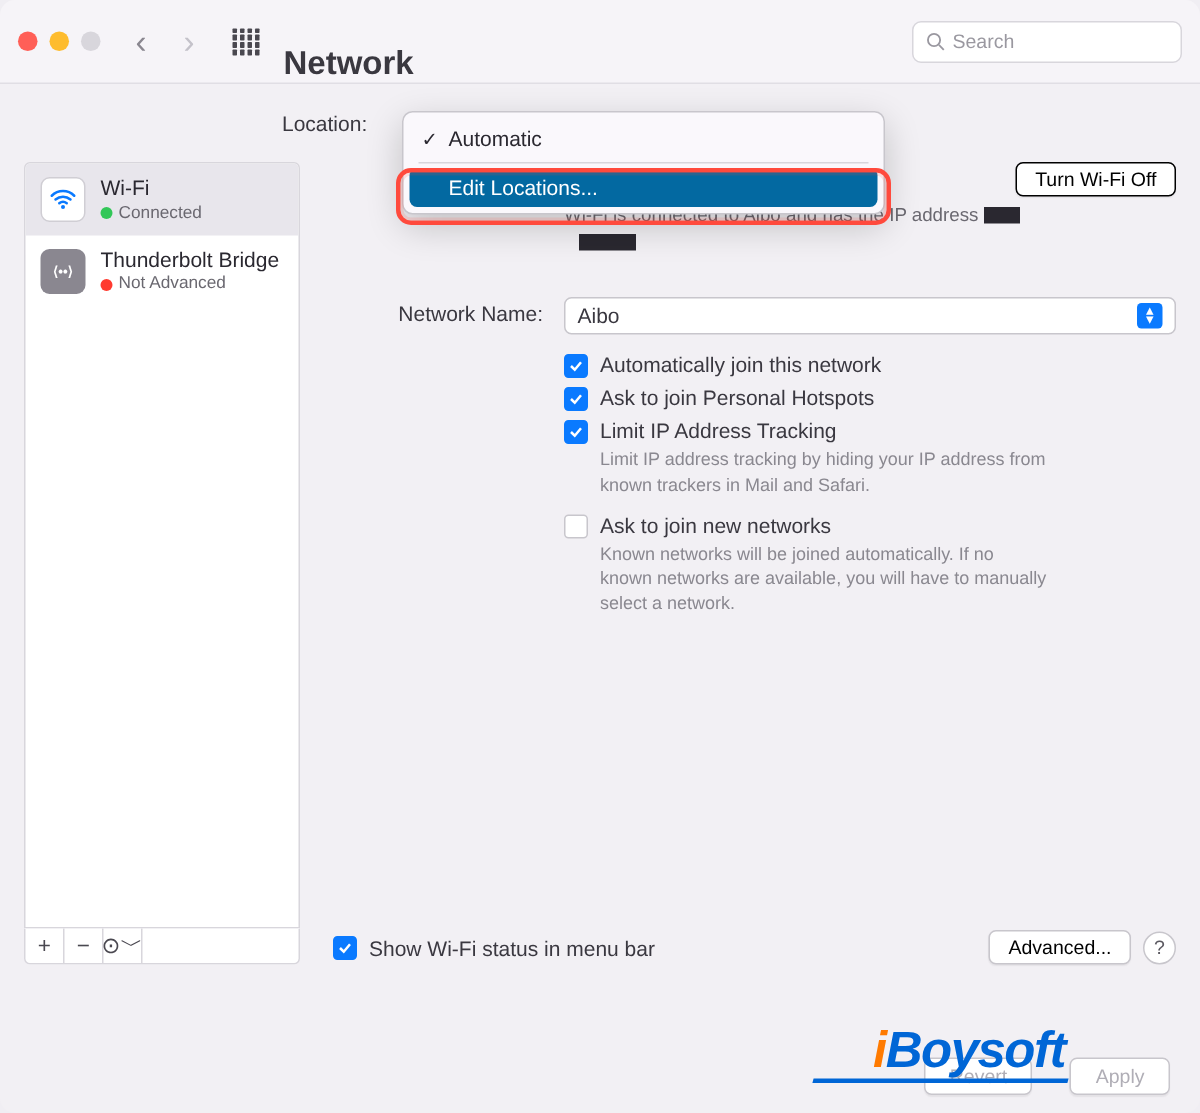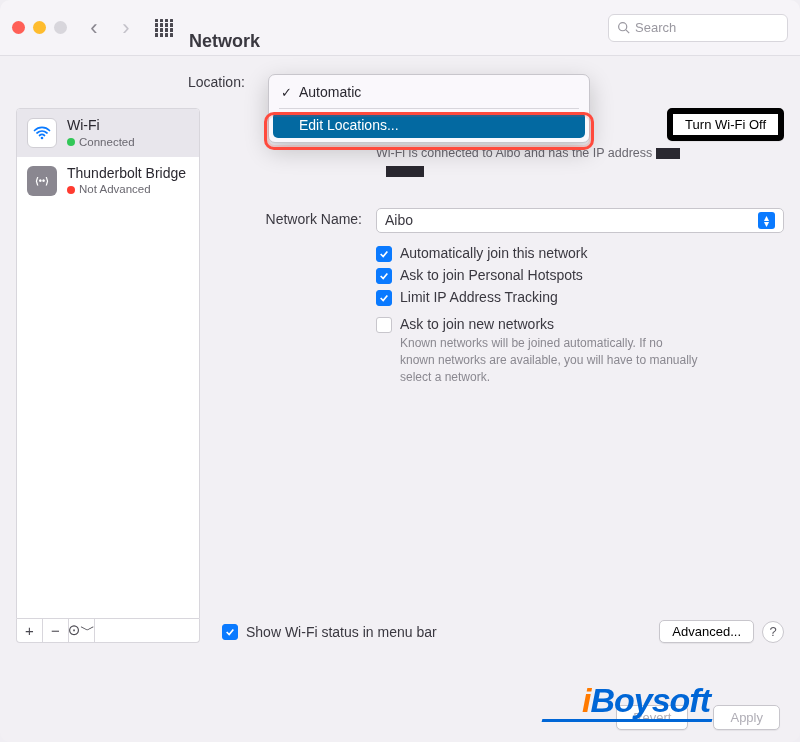--- a/index.html
+++ b/index.html
@@ -11,21 +11,21 @@
 .traffic { display: flex; gap: 8px; margin-right: 18px; }
 .dot { width: 13px; height: 13px; border-radius: 50%; }
 .red { background: #ff5f57; }
 .yellow { background: #febc2e; }
 .grey { background: #d8d6dc; }
 .navbtns { display: flex; gap: 14px; margin-right: 18px; }
 .nav-arrow { width: 18px; color: #8a8790; font-size: 22px; line-height: 1; text-align: center; }
 .apps-icon { width: 22px; height: 22px; margin-right: 14px; display: flex; align-items: center; justify-content: center; }
 .apps-grid { width: 18px; height: 18px; display: grid; grid-template: repeat(4,1fr)/repeat(4,1fr); gap: 1.5px; }
 .apps-grid span { background: #4a4850; border-radius: 0.5px; }
-.title { font-size: 18px; font-weight: 600; color: #3a3840; margin-top: 28px; }
+.title { font-size: 22px; font-weight: 600; color: #3a3840; margin-top: 28px; }
 .search-box { margin-left: auto; width: 180px; height: 28px; background: #fff; border: 1px solid #d8d6dc; border-radius: 6px; display: flex; align-items: center; padding: 0 8px; color: #9a98a0; font-size: 13px; }
 .search-box svg { margin-right: 5px; }
 
 
 .content { position: absolute; top: 56px; left: 0; right: 0; bottom: 0; padding: 18px 16px 10px 16px; }
 
 
 .location-row { display: flex; align-items: center; margin-bottom: 18px; padding-left: 172px; }
 .loc-label { font-size: 14px; color: #3a3840; }
 
@@ -48,21 +48,21 @@
 .list-footer { height: 24px; background: #fff; border: 1px solid #d8d6dc; border-top: none; border-radius: 0 0 4px 4px; display: flex; align-items: center; }
 .list-footer button { width: 26px; height: 100%; background: transparent; border: none; border-right: 1px solid #d8d6dc; font-size: 15px; color: #4a4850; cursor: pointer; display:flex; align-items:center; justify-content:center; }
 
 
 .detail { flex: 1; display: flex; flex-direction: column; font-size: 14px; color: #3a3840; }
 .row { display: flex; margin-bottom: 10px; }
 .row-label { width: 158px; text-align: right; padding-right: 14px; padding-top: 3px; }
 .row-value { flex: 1; }
 .status-line { display: flex; align-items: center; gap: 12px; }
 .status-val { font-weight: 600; }
-.turn-off { margin-left: auto; background: #fff; border: 6px solid #000000; border-radius: 5px; padding: 3px 12px; font-size: 13px; box-shadow: 0 1px 1px rgba(0,0,0,0.06); }
+.turn-off { margin-left: auto; background: #fff; border: 1px solid #000000; border-radius: 5px; padding: 3px 12px; font-size: 13px; box-shadow: 0 1px 1px rgba(0,0,0,0.06); }
 .status-desc { color: #6a6870; font-size: 12.5px; margin-top: 4px; line-height: 1.4; max-width: 310px; }
 .redact { display: inline-block; background: #2a2830; height: 11px; vertical-align: middle; }
 .net-select { width: 100%; background: #fff; border: 1px solid #c8c6cc; border-radius: 5px; padding: 3px 8px; display: flex; align-items: flex-start; font-size: 14px; }
 .net-select .chev { margin-left: auto; width: 17px; height: 17px; background: #0a7aff; border-radius: 3px; color: #fff; display:flex; align-items:center; justify-content:center; font-size:10px; flex-direction:column; line-height:0.6; }
 .chk-row { display: flex; align-items: flex-start; gap: 8px; margin: 5px 0; }
 .chk { width: 16px; height: 16px; border-radius: 3px; border: 1px solid #c8c6cc; background: #fff; display:flex; align-items:center; justify-content:center; color:#fff; flex-shrink:0; margin-top:1px;}
 .chk.on { background: #0a7aff; border-color: #0a7aff; }
 .chk svg { width: 10px; height: 10px; }
 .chk-text { font-size: 14px; }
 .chk-desc { color: #8a8890; font-size: 12px; margin-top: 3px; line-height: 1.4; max-width: 300px; }
@@ -231,20 +231,21 @@
               <div class="chk-text">Ask to join Personal Hotspots</div>
             </div>
             <div class="chk-row">
               <div class="chk on">
                   <svg viewBox="0 0 12 12">
                     <path d="M2 6 L5 9 L10 3" fill="none" stroke="#fff" stroke-width="2"></path>
                   </svg>
                 </div>
               <div>
                 <div class="chk-text">Limit IP Address Tracking</div>
+                <div class="chk-desc">Limit IP address tracking by hiding your IP address from known trackers in Mail and Safari.</div>
               </div>
             </div>
             <div class="chk-row" style="margin-top:10px;">
               <div class="chk"></div>
               <div>
                 <div class="chk-text">Ask to join new networks</div>
                 <div class="chk-desc">Known networks will be joined automatically. If no known networks are available, you will have to manually select a network.</div>
               </div>
             </div>
           </div>

